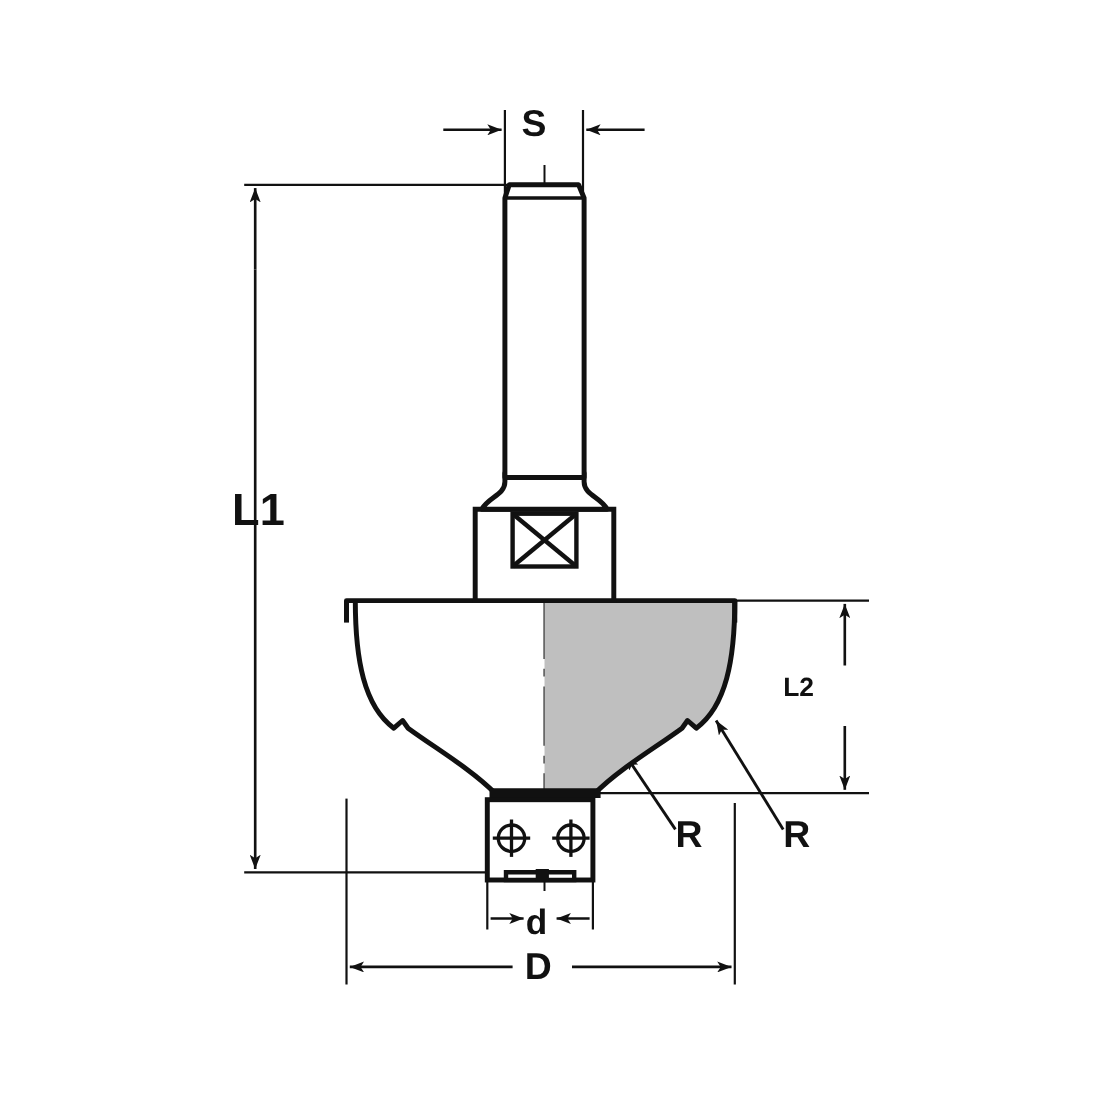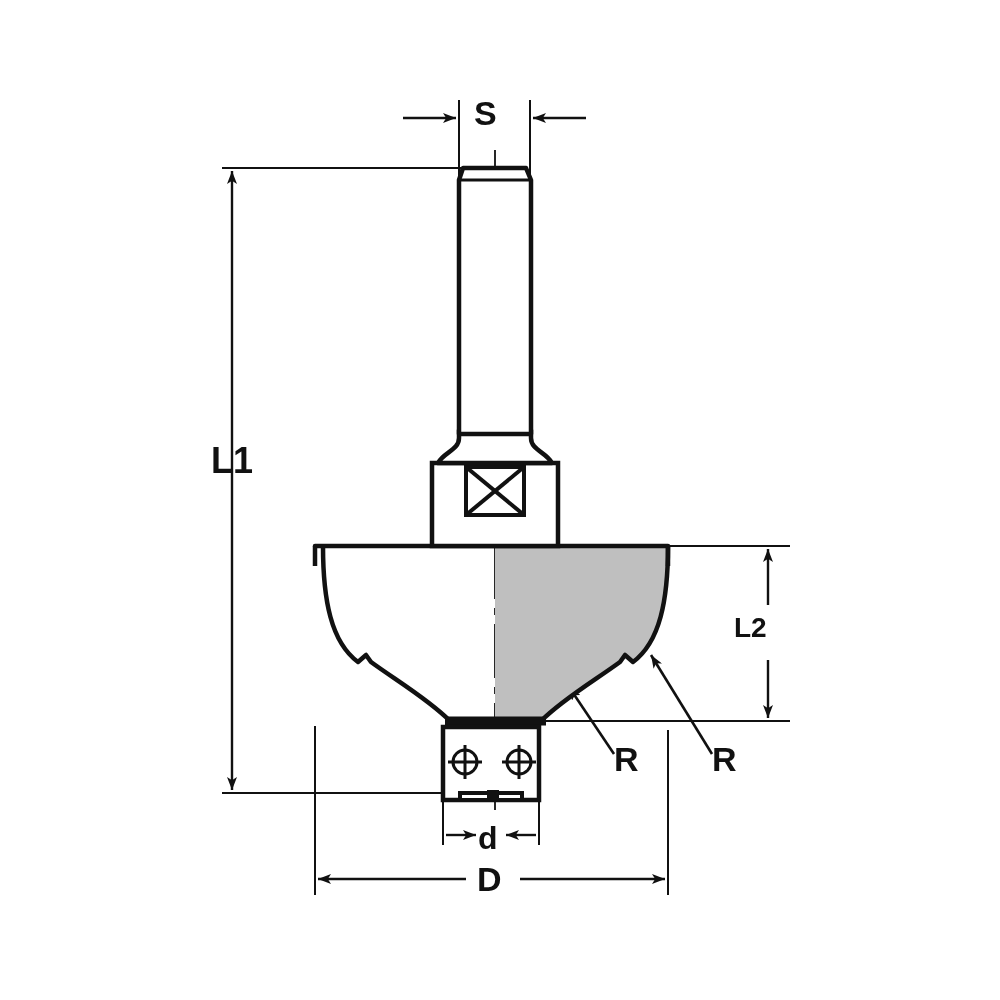--- a/index.html
+++ b/index.html
@@ -29,22 +29,22 @@
   .dim-label {
     position: absolute;
     font-family: "Liberation Sans", sans-serif;
     font-weight: bold;
     color: #111111;
     line-height: 1;
     white-space: nowrap;
     user-select: none;
   }
   .lbl-S  { left: 474px; top: 96px;  font-size: 34px; }
-  .lbl-L1 { left: 211px; top: 443px; font-size: 36px; }
-  .lbl-L2 { left: 734px; top: 614px; font-size: 28px; }
+  .lbl-L1 { left: 211px; top: 443px; font-size: 41px; }
+  .lbl-L2 { left: 712px; top: 614px; font-size: 24px; }
   .lbl-R1 { left: 614px; top: 742px; font-size: 34px; }
   .lbl-R2 { left: 712px; top: 742px; font-size: 34px; }
   .lbl-d  { left: 478px; top: 822px; font-size: 32px; }
   .lbl-D  { left: 477px; top: 862px; font-size: 34px; }
 </style>
 </head>
 <body>
 
 <div id="stage">
 

